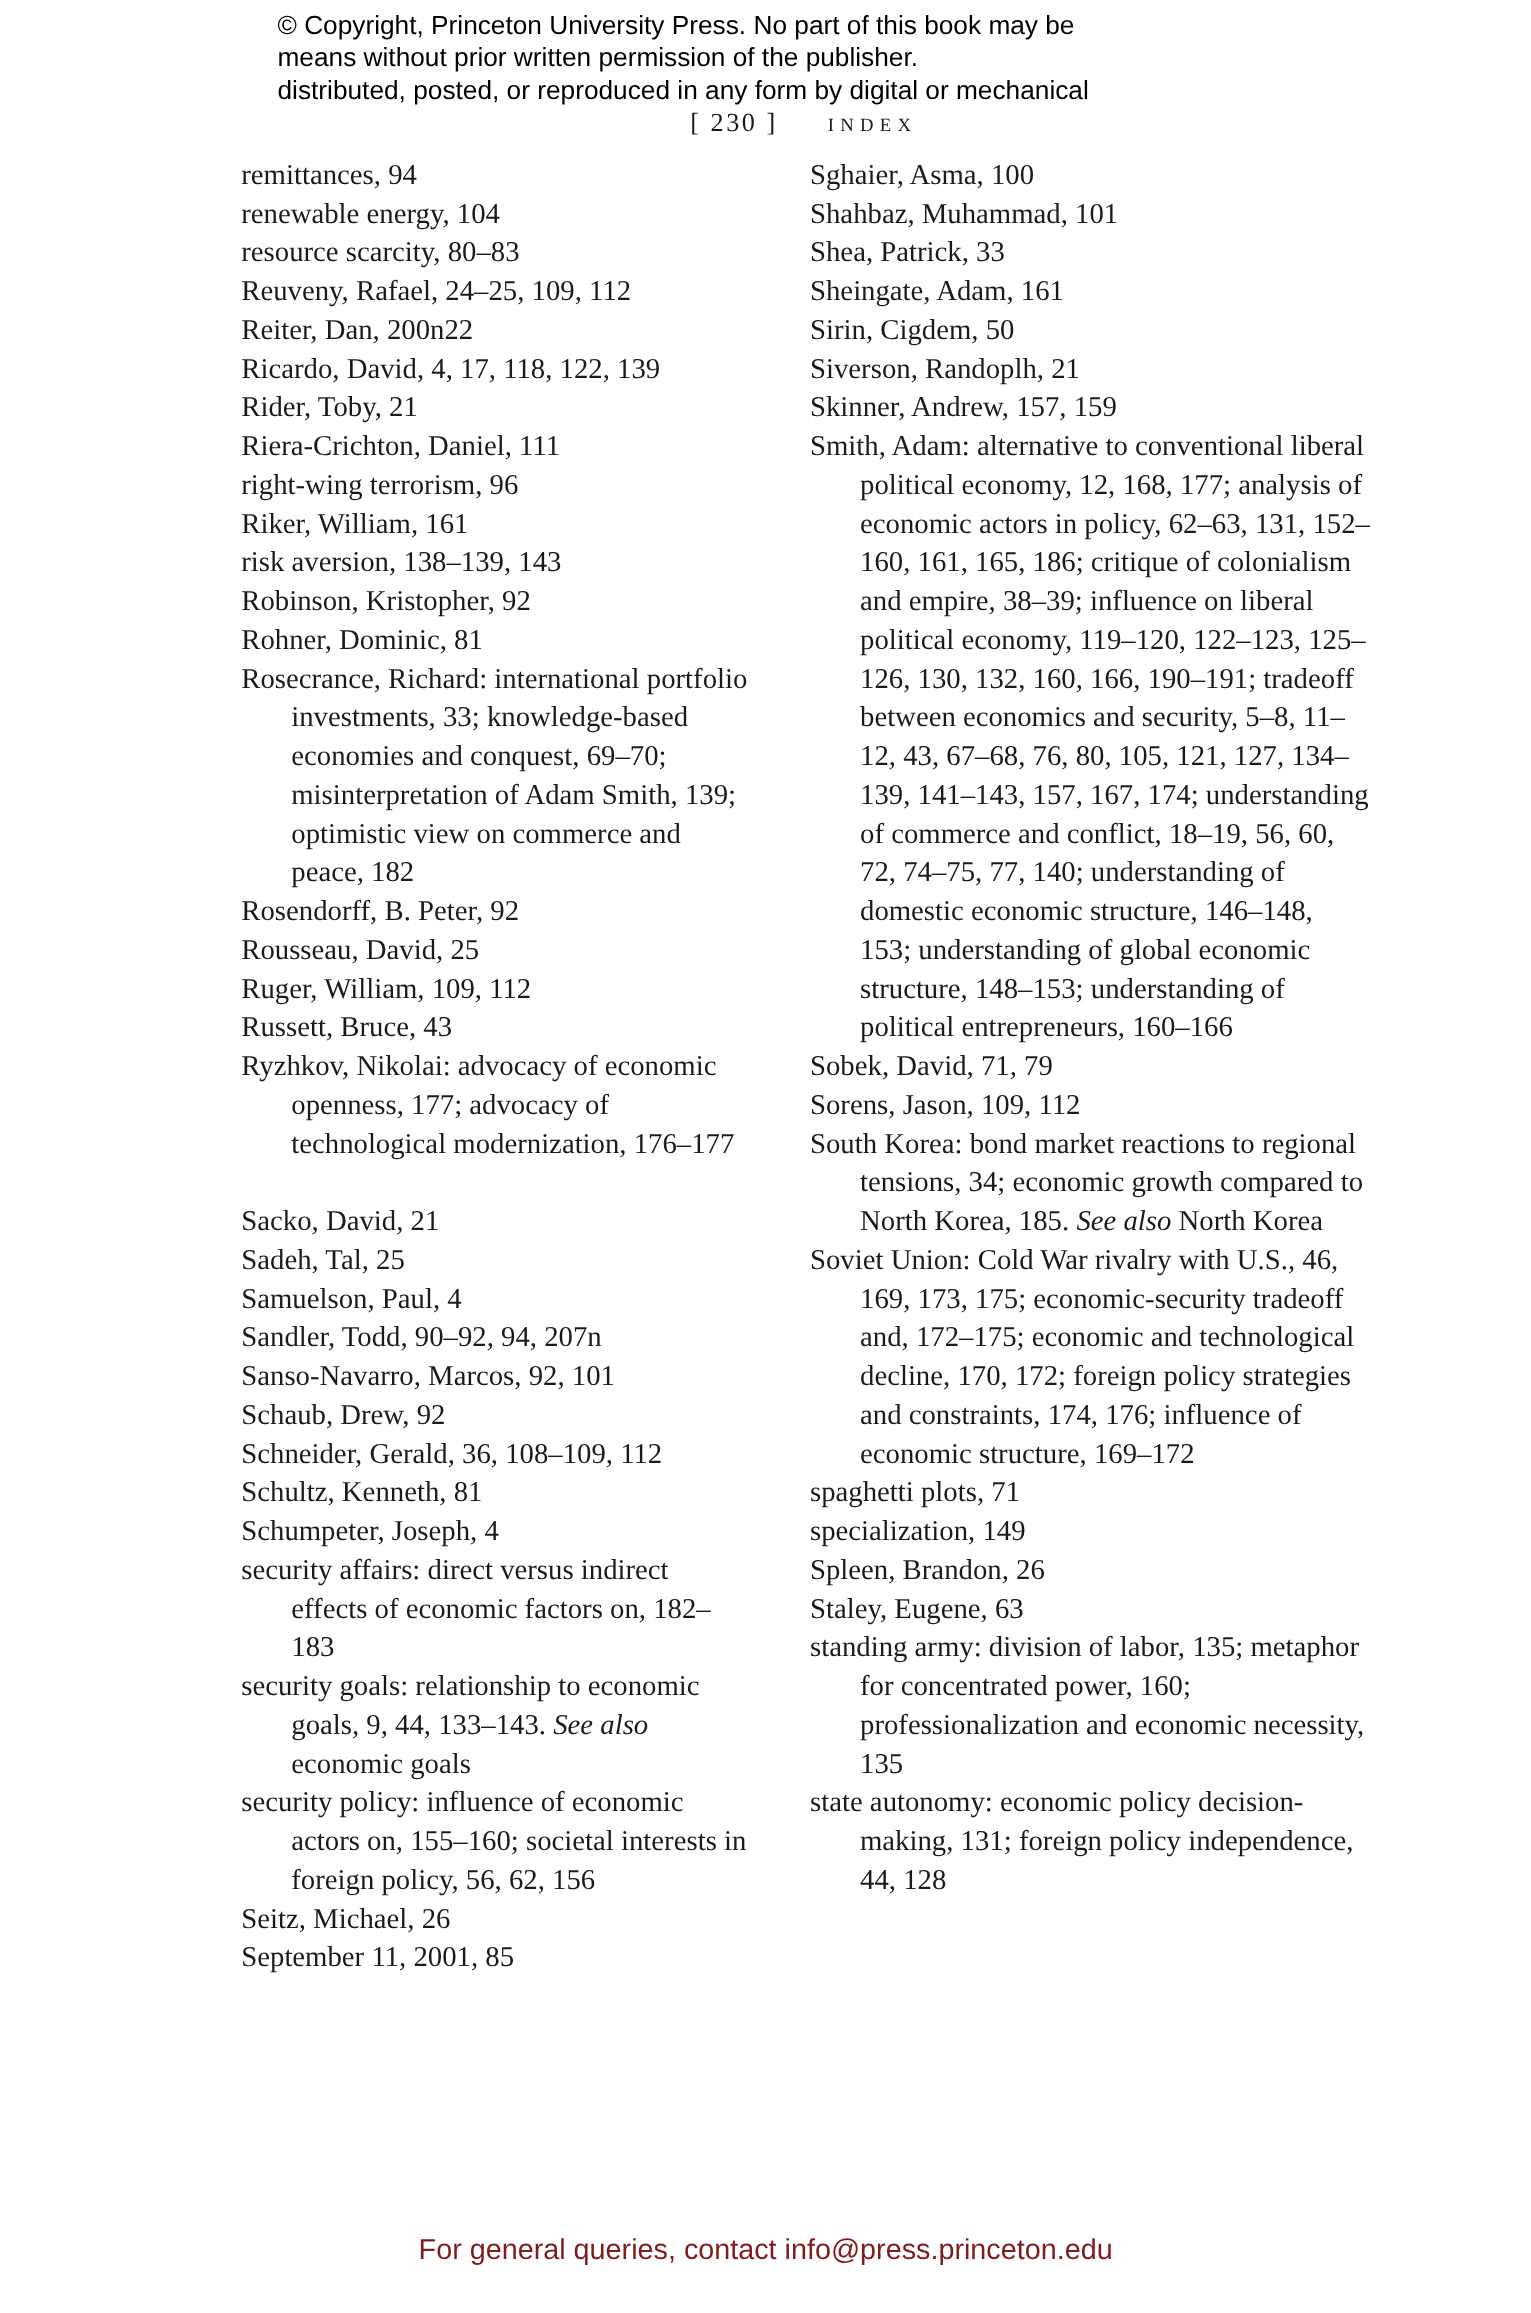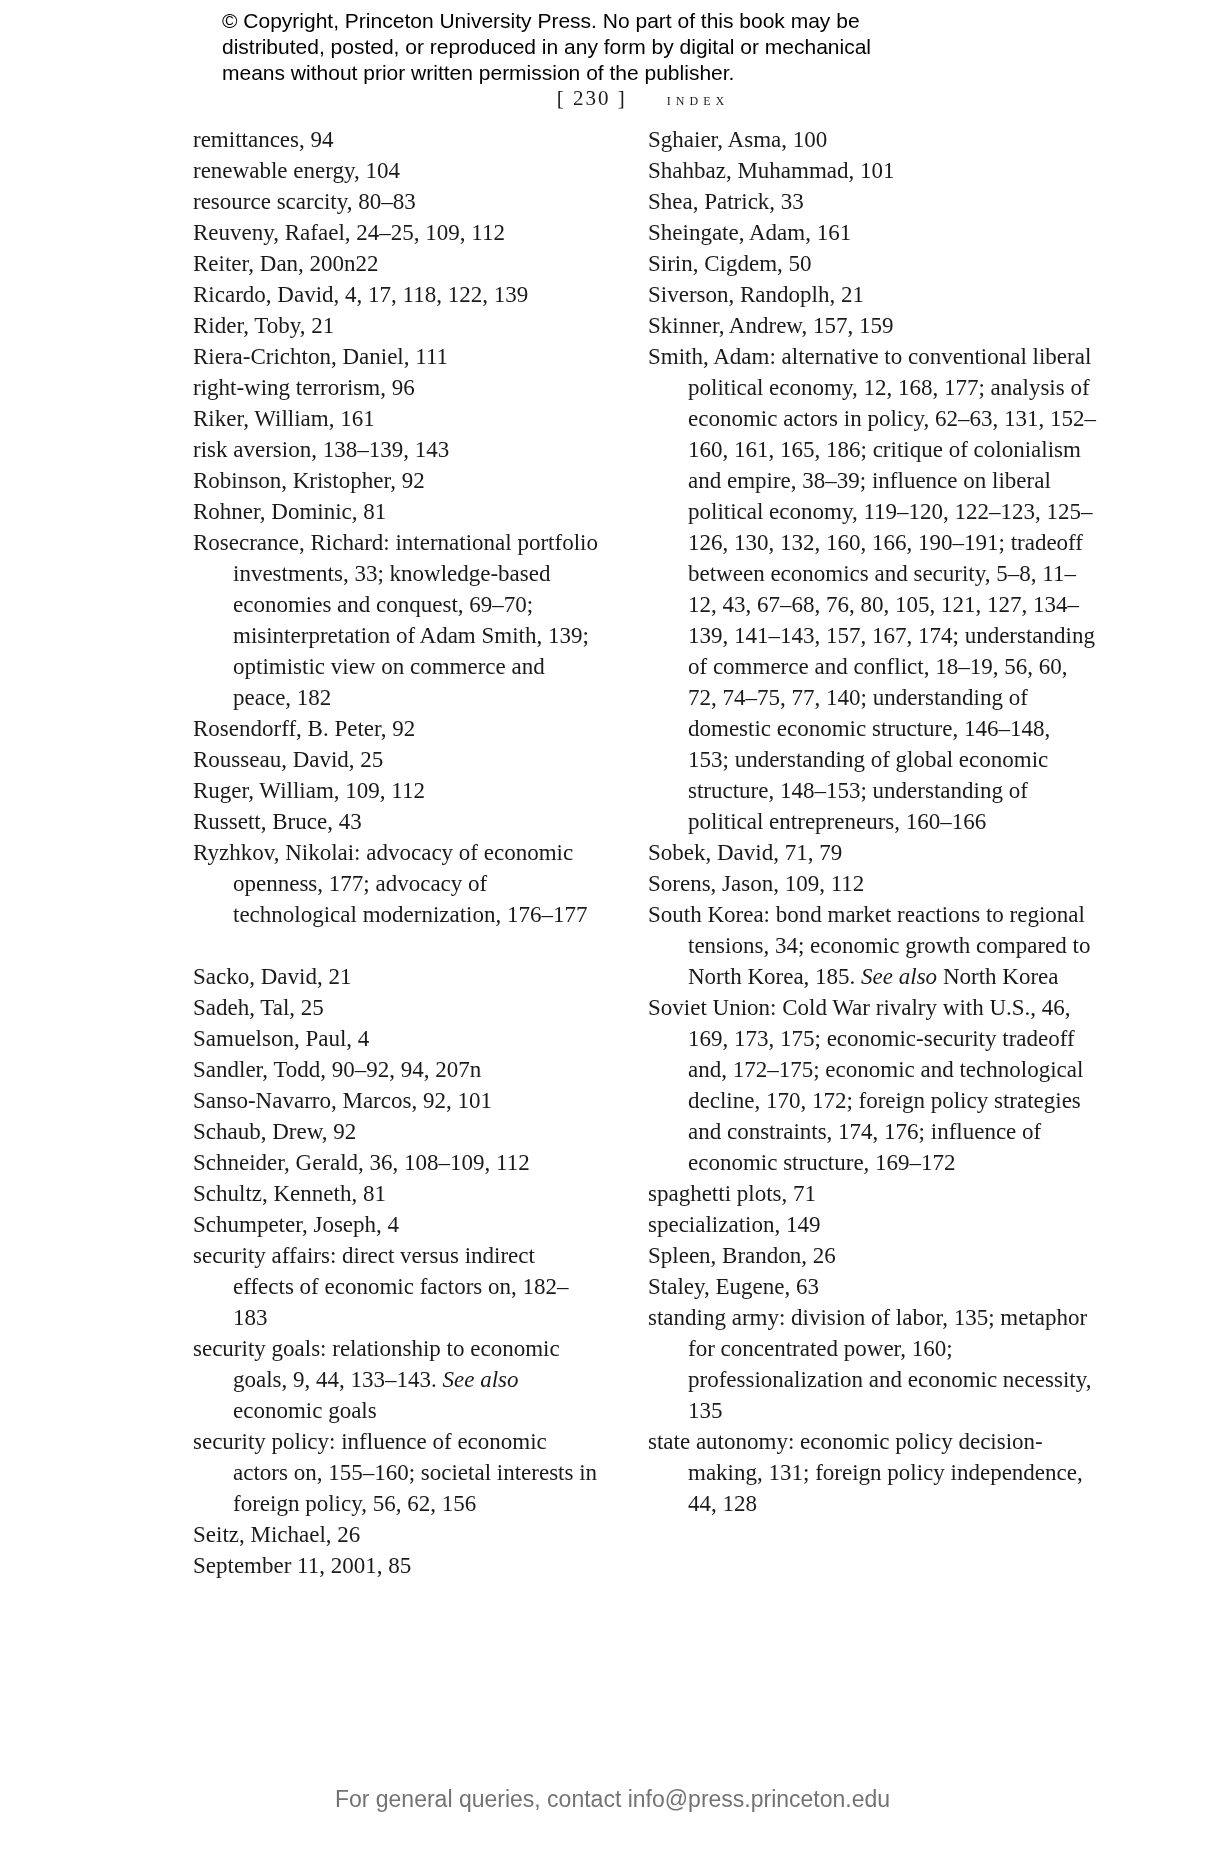--- a/index.html
+++ b/index.html
@@ -38,21 +38,21 @@
     font-size: 21px;
     color: #1a1a1a;
     white-space: nowrap;
   }
   .running-head .pagenum {
     letter-spacing: 2px;
     margin-right: 40px;
   }
   .running-head .head-title {
     letter-spacing: 5px;
-    font-size: 12px;
+    font-size: 15px;
     text-align: center;
   }
 
   
   .index-columns {
     position: absolute;
     left: 193px;
     top: 124px;
     display: flex;
     gap: 50px;
@@ -75,30 +75,30 @@
 
   
   .page-footer {
     position: absolute;
     left: 0;
     top: 1786px;
     width: 1225px;
     text-align: center;
     font-family: "Liberation Sans", sans-serif;
     font-size: 23px;
-    color: #737373;
+    color: #7f1d1d;
   }
 </style>
 </head>
 <body>
 
 <div class="copyright">
   <div>© Copyright, Princeton University Press. No part of this book may be</div>
+  <div>means without prior written permission of the publisher.</div>
   <div>distributed, posted, or reproduced in any form by digital or mechanical</div>
-  <div>means without prior written permission of the publisher.</div>
 </div>
 
 <div class="running-head">
   <span class="pagenum">[ 230 ]</span><span class="head-title">INDEX</span>
 </div>
 
 <div class="index-columns">
   <div class="index-col-left" id="col-left">
       <div class="index-group">
         <p class="index-entry">remittances, 94</p>

